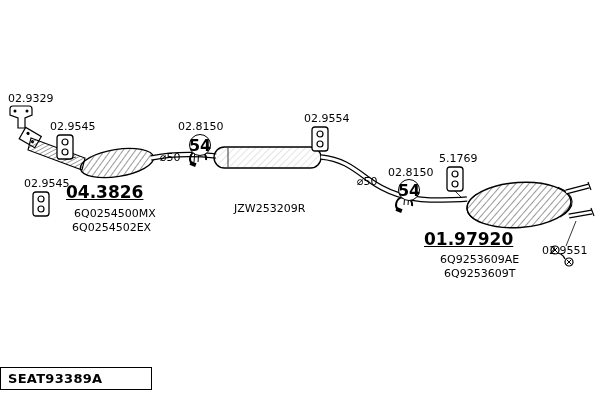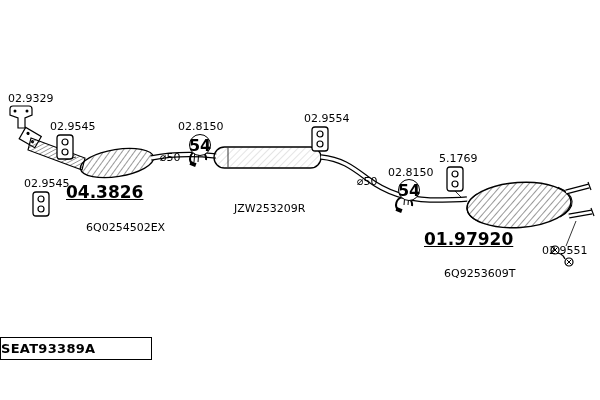--- a/index.html
+++ b/index.html
@@ -7,22 +7,22 @@
   body { font-family:"DejaVu Sans", sans-serif; background:#ffffff; color:#000; }
   .stage { position:relative; width:600px; height:400px; background:#fff; overflow:hidden; }
   .art { position:absolute; left:0; top:0; }
   .lbl { position:absolute; font-size:11px; line-height:13px; white-space:nowrap; }
   .dia { font-weight:normal; }
   .big { position:absolute; font-size:17px; font-weight:bold; white-space:nowrap;text-decoration:underline; }
   .code { position:absolute; font-size:11px; line-height:13px; white-space:nowrap; }
   .badge { position:absolute; width:22px; height:22px; border:1.6px solid #000; border-radius:50%;
            font-size:16px; font-weight:bold; display:flex; align-items:center; justify-content:center;
            background:#fff; }
-  .footerbox { position:absolute; left:0; top:337px; width:152px; height:23px;
-               border:1.6px solid #000; display:flex; align-items:center; 
+  .footerbox { position:absolute; left:0; top:367px; width:152px; height:23px;
+               border:1.6px solid #000; display:flex; align-items:center; padding-left:7px;
                font-size:13px; font-weight:600; letter-spacing:0.3px; background:#fff; }
 </style>
 </head>
 <body>
 
 <div class="stage">
 
   <svg class="art" width="600" height="400" viewBox="0 0 600 400">
     <defs>
       <pattern id="hatch" patternUnits="userSpaceOnUse" width="5" height="5" patternTransform="rotate(45)">
@@ -149,24 +149,26 @@
   <div class="lbl" style="left:304px;top:112px">02.9554</div>
   <div class="lbl dia" style="left:357px;top:175px">⌀50</div>
   <div class="lbl" style="left:388px;top:166px">02.8150</div>
   <div class="lbl" style="left:439px;top:152px">5.1769</div>
   <div class="lbl" style="left:542px;top:244px">02.9551</div>
 
   <div class="badge" style="left:189px;top:134px">54</div>
   <div class="badge" style="left:398px;top:179px">54</div>
 
   <div class="big" style="left:66px;top:182px">04.3826</div>
-  <div class="code" style="left:86px;top:221px">6Q0254502EX</div>
+  <div class="code" style="left:74px;top:207px">6Q0254500MX</div>
+  <div class="code" style="left:72px;top:221px">6Q0254502EX</div>
 
   <div class="code" style="left:234px;top:202px">JZW253209R</div>
 
   <div class="big" style="left:424px;top:229px">01.97920</div>
+  <div class="code" style="left:440px;top:253px">6Q9253609AE</div>
   <div class="code" style="left:444px;top:267px">6Q9253609T</div>
 
   <div class="footerbox">
     <span>SEAT93389A</span>
   </div>
 
 </div>
 
 </body></html>

